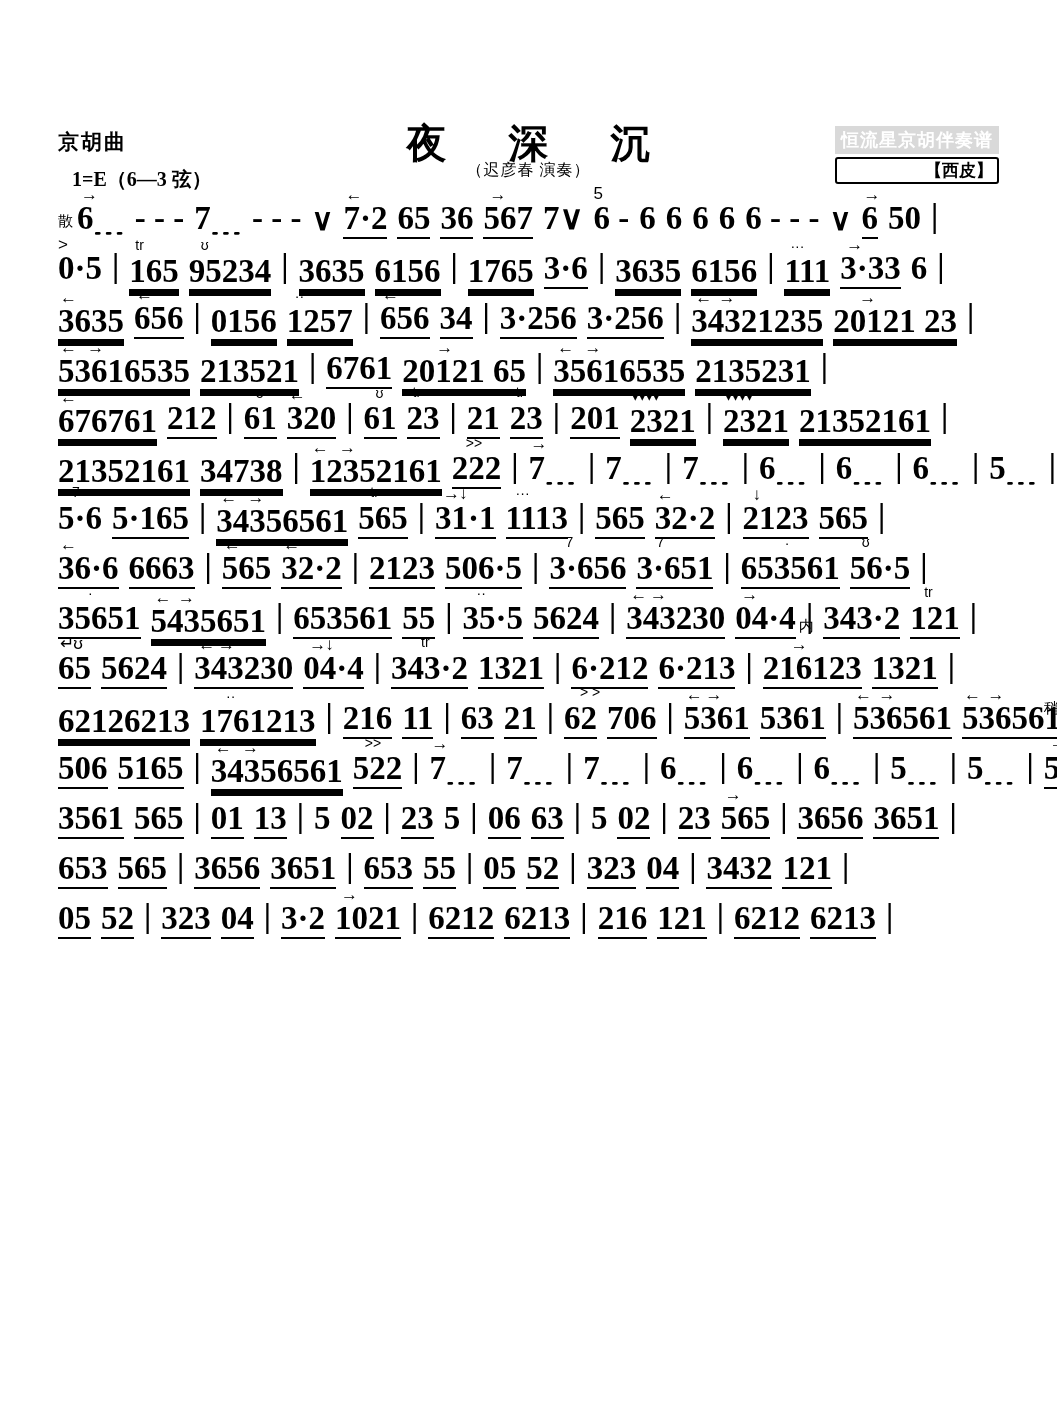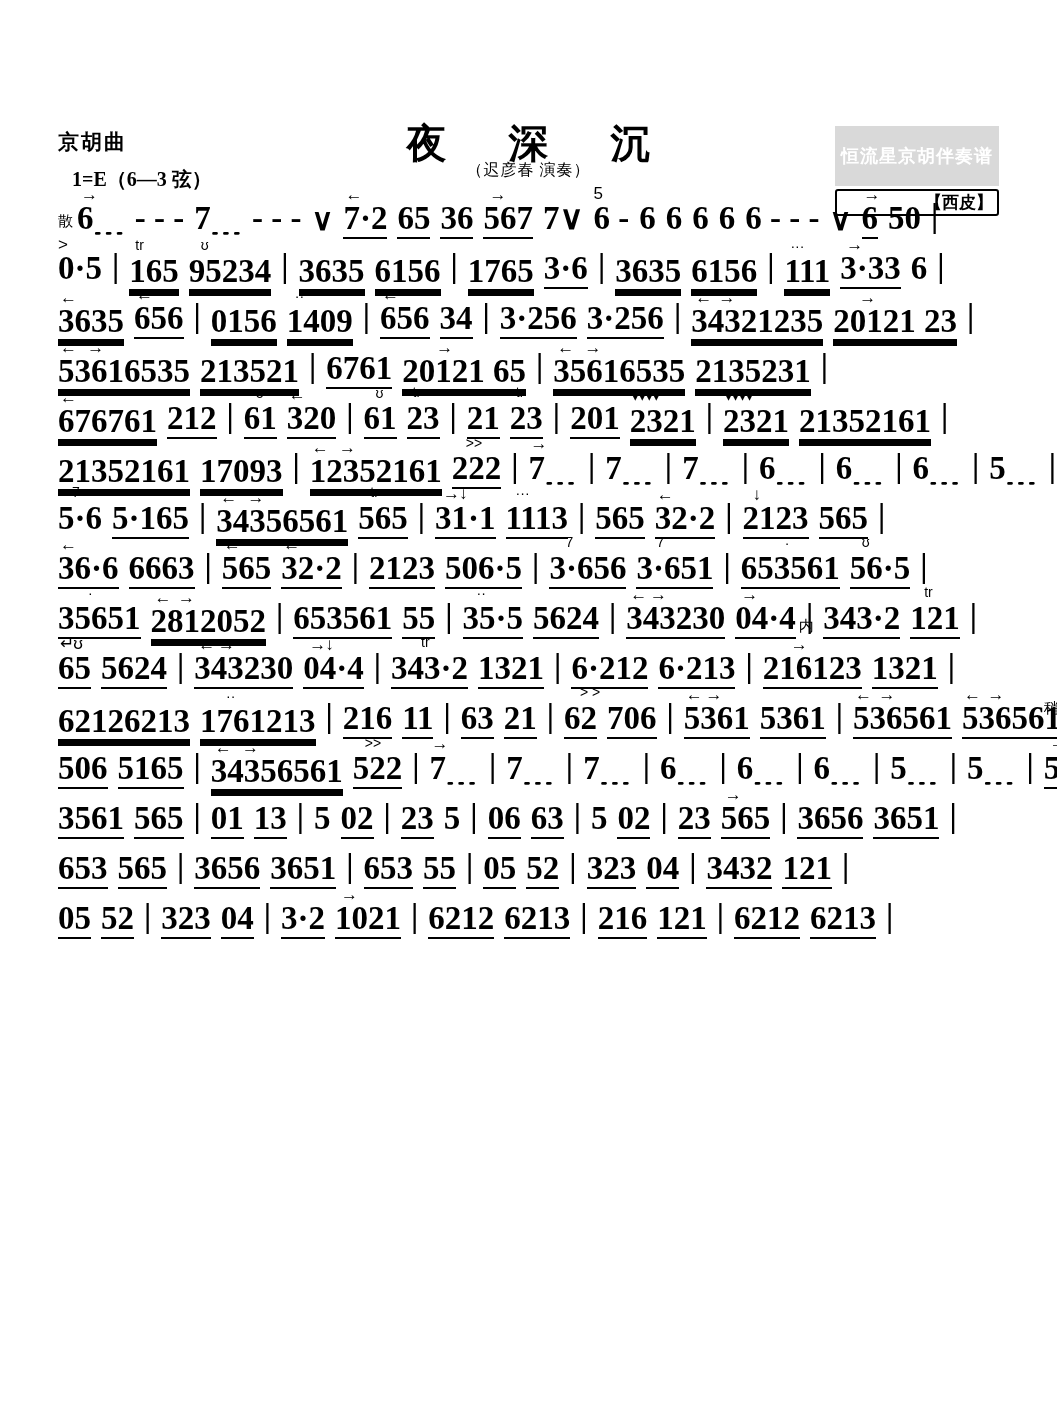--- a/index.html
+++ b/index.html
@@ -33,21 +33,21 @@
     font-size:16px;letter-spacing:1px;
   }
   .stampwrap{
     position:absolute;right:58px;top:78px;text-align:right;
   }
   .stamp{
     display:inline-block;
     background:#d9d9d9;color:#ffffff;
     font-family:"Liberation Sans", sans-serif;
     font-weight:bold;font-size:18px;letter-spacing:1px;
-    padding:18px 6px;
+    padding:2px 6px;
   }
   .mode{
     display:block;margin-top:3px;
     font-family:"Liberation Sans", sans-serif;
     font-weight:bold;font-size:17px;
     border:2px solid #000;border-radius:3px;
     padding:0 4px;
   }
   .keysig{
     position:absolute;left:72px;top:118px;
@@ -173,21 +173,21 @@
       <span class="grp u1"><span class="mk arrow" style="left:6px;top:-16px;">→</span><span class="txt">3·33</span></span>
       <span class="grp"><span class="txt">6</span></span>
       <span class="tailbar">|</span>
     </div>
 
     <div class="line">
       <span class="grp u2"><span class="mk arrow" style="left:2px;top:-16px;">←</span><span class="txt">3635</span></span>
       <span class="grp u1"><span class="mk arrow" style="left:2px;top:-16px;">←</span><span class="txt">656</span></span>
       <span class="bar">|</span>
       <span class="grp u2"><span class="txt">0156</span></span>
-      <span class="grp u2"><span class="mk" style="left:8px;top:-16px;">··</span><span class="txt">1409</span></span>
+      <span class="grp u2"><span class="mk" style="left:8px;top:-16px;">··</span><span class="txt">1257</span></span>
       <span class="bar">|</span>
       <span class="grp u1"><span class="mk arrow" style="left:2px;top:-16px;">←</span><span class="txt">656</span></span>
       <span class="grp u1"><span class="txt">34</span></span>
       <span class="bar">|</span>
       <span class="grp u1"><span class="txt">3·256</span></span>
       <span class="grp u1"><span class="txt">3·256</span></span>
       <span class="bar">|</span>
       <span class="grp u2"><span class="mk arrow" style="left:4px;top:-16px;">←&nbsp;&nbsp;→</span><span class="txt">34321235</span></span>
       <span class="grp u2"><span class="mk arrow" style="left:26px;top:-16px;">→</span><span class="txt">20121 23</span></span>
       <span class="tailbar">|</span>
@@ -221,21 +221,21 @@
       <span class="grp u1"><span class="txt">201</span></span>
       <span class="grp u2"><span class="mk" style="left:2px;top:-16px;">▾▾▾▾</span><span class="txt">2321</span></span>
       <span class="bar">|</span>
       <span class="grp u2"><span class="mk" style="left:2px;top:-16px;">▾▾▾▾</span><span class="txt">2321</span></span>
       <span class="grp u2"><span class="txt">21352161</span></span>
       <span class="tailbar">|</span>
     </div>
 
     <div class="line">
       <span class="grp u2"><span class="txt">21352161</span></span>
-      <span class="grp u2"><span class="txt">17093</span></span>
+      <span class="grp u2"><span class="txt">34738</span></span>
       <span class="bar">|</span>
       <span class="grp u2"><span class="mk arrow" style="left:2px;top:-16px;">←&nbsp;&nbsp;&nbsp;→</span><span class="txt">12352161</span></span>
       <span class="grp u1"><span class="mk" style="left:14px;top:-16px;">&gt;&gt;</span><span class="txt">222</span></span>
       <span class="bar">|</span>
       <span class="grp"><span class="mk arrow" style="left:2px;top:-17px;">→</span><span class="txt">7﹍</span></span>
       <span class="bar">|</span>
       <span class="grp"><span class="txt">7﹍</span></span>
       <span class="bar">|</span>
       <span class="grp"><span class="txt">7﹍</span></span>
       <span class="bar">|</span>
@@ -281,21 +281,21 @@
       <span class="grp u1"><span class="mk" style="left:16px;top:-17px;">7</span><span class="txt">3·656</span></span>
       <span class="grp u1"><span class="mk" style="left:20px;top:-17px;">7</span><span class="txt">3·651</span></span>
       <span class="bar">|</span>
       <span class="grp u1"><span class="mk" style="left:44px;top:-16px;">·</span><span class="txt">653561</span></span>
       <span class="grp u1"><span class="mk" style="left:12px;top:-17px;">ʊ</span><span class="txt">56·5</span></span>
       <span class="tailbar">|</span>
     </div>
 
     <div class="line">
       <span class="grp u1"><span class="mk" style="left:30px;top:-16px;">·</span><span class="txt">35651</span></span>
-      <span class="grp u2"><span class="mk arrow" style="left:4px;top:-16px;">←&nbsp;&nbsp;→</span><span class="txt">2812052</span></span>
+      <span class="grp u2"><span class="mk arrow" style="left:4px;top:-16px;">←&nbsp;&nbsp;→</span><span class="txt">5435651</span></span>
       <span class="bar">|</span>
       <span class="grp u1"><span class="txt">653561</span></span>
       <span class="grp u1"><span class="txt">55</span></span>
       <span class="bar">|</span>
       <span class="grp u1"><span class="mk" style="left:14px;top:-16px;">··</span><span class="txt">35·5</span></span>
       <span class="grp u1"><span class="txt">5624</span></span>
       <span class="bar">|</span>
       <span class="grp u1"><span class="mk arrow" style="left:4px;top:-16px;">←&nbsp;→</span><span class="txt">343230</span></span>
       <span class="grp u1"><span class="mk arrow" style="left:6px;top:-16px;">→</span><span class="txt">04·4</span></span>
       <span class="bar">|</span>

